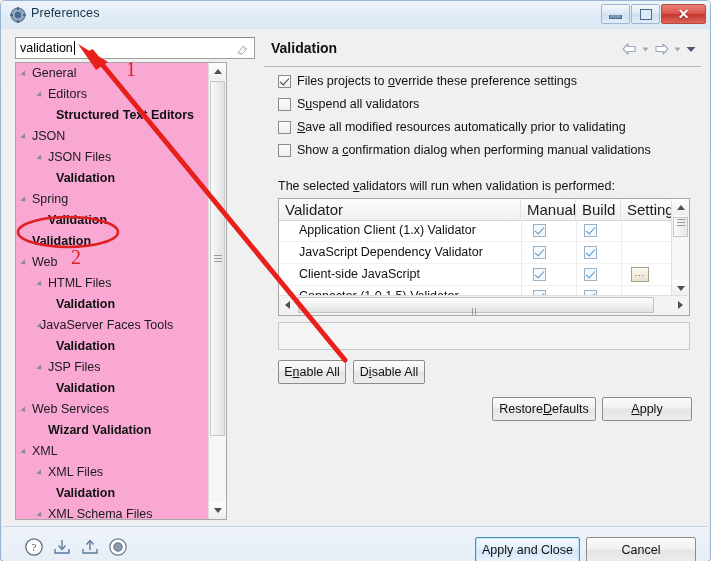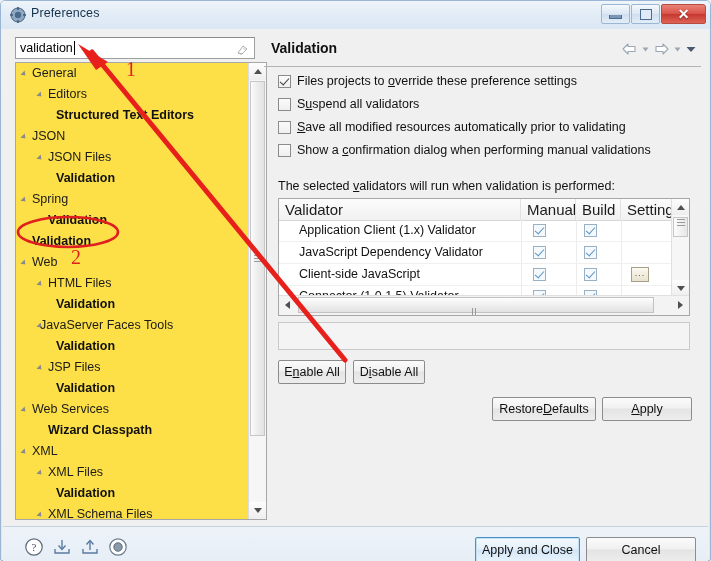--- a/index.html
+++ b/index.html
@@ -136,24 +136,24 @@
     position: absolute;
     right: 5px; top: 4px;
     width: 13px; height: 13px;
     opacity: .55;
   }
 
   
   .tree-panel {
     position: absolute;
     left: 13px; top: 33px;
-    width: 252px;
+    width: 212px;
     height: 458px;
     box-sizing: border-box;
-    background: #fde047;
+    background: #f9a8d4;
     border: 1px solid #a7a7a7;
     overflow: hidden;
   }
   .tree-list {
     position: absolute;
     left: 0; top: 0;
     width: 222px;
     height: 456px;
     overflow: hidden;
   }
@@ -652,21 +652,21 @@
               <span class="label" style="left: 32px;">JSP Files</span>
             </div>
             <div class="tree-item bold">
               <span class="label" style="left: 40px;">Validation</span>
             </div>
             <div class="tree-item">
               <span class="arrow" style="left: 6px;"></span>
               <span class="label" style="left: 16px;">Web Services</span>
             </div>
             <div class="tree-item bold">
-              <span class="label" style="left: 32px;">Wizard Classpath</span>
+              <span class="label" style="left: 32px;">Wizard Validation</span>
             </div>
             <div class="tree-item">
               <span class="arrow" style="left: 6px;"></span>
               <span class="label" style="left: 16px;">XML</span>
             </div>
             <div class="tree-item">
               <span class="arrow" style="left: 22px;"></span>
               <span class="label" style="left: 32px;">XML Files</span>
             </div>
             <div class="tree-item bold">

